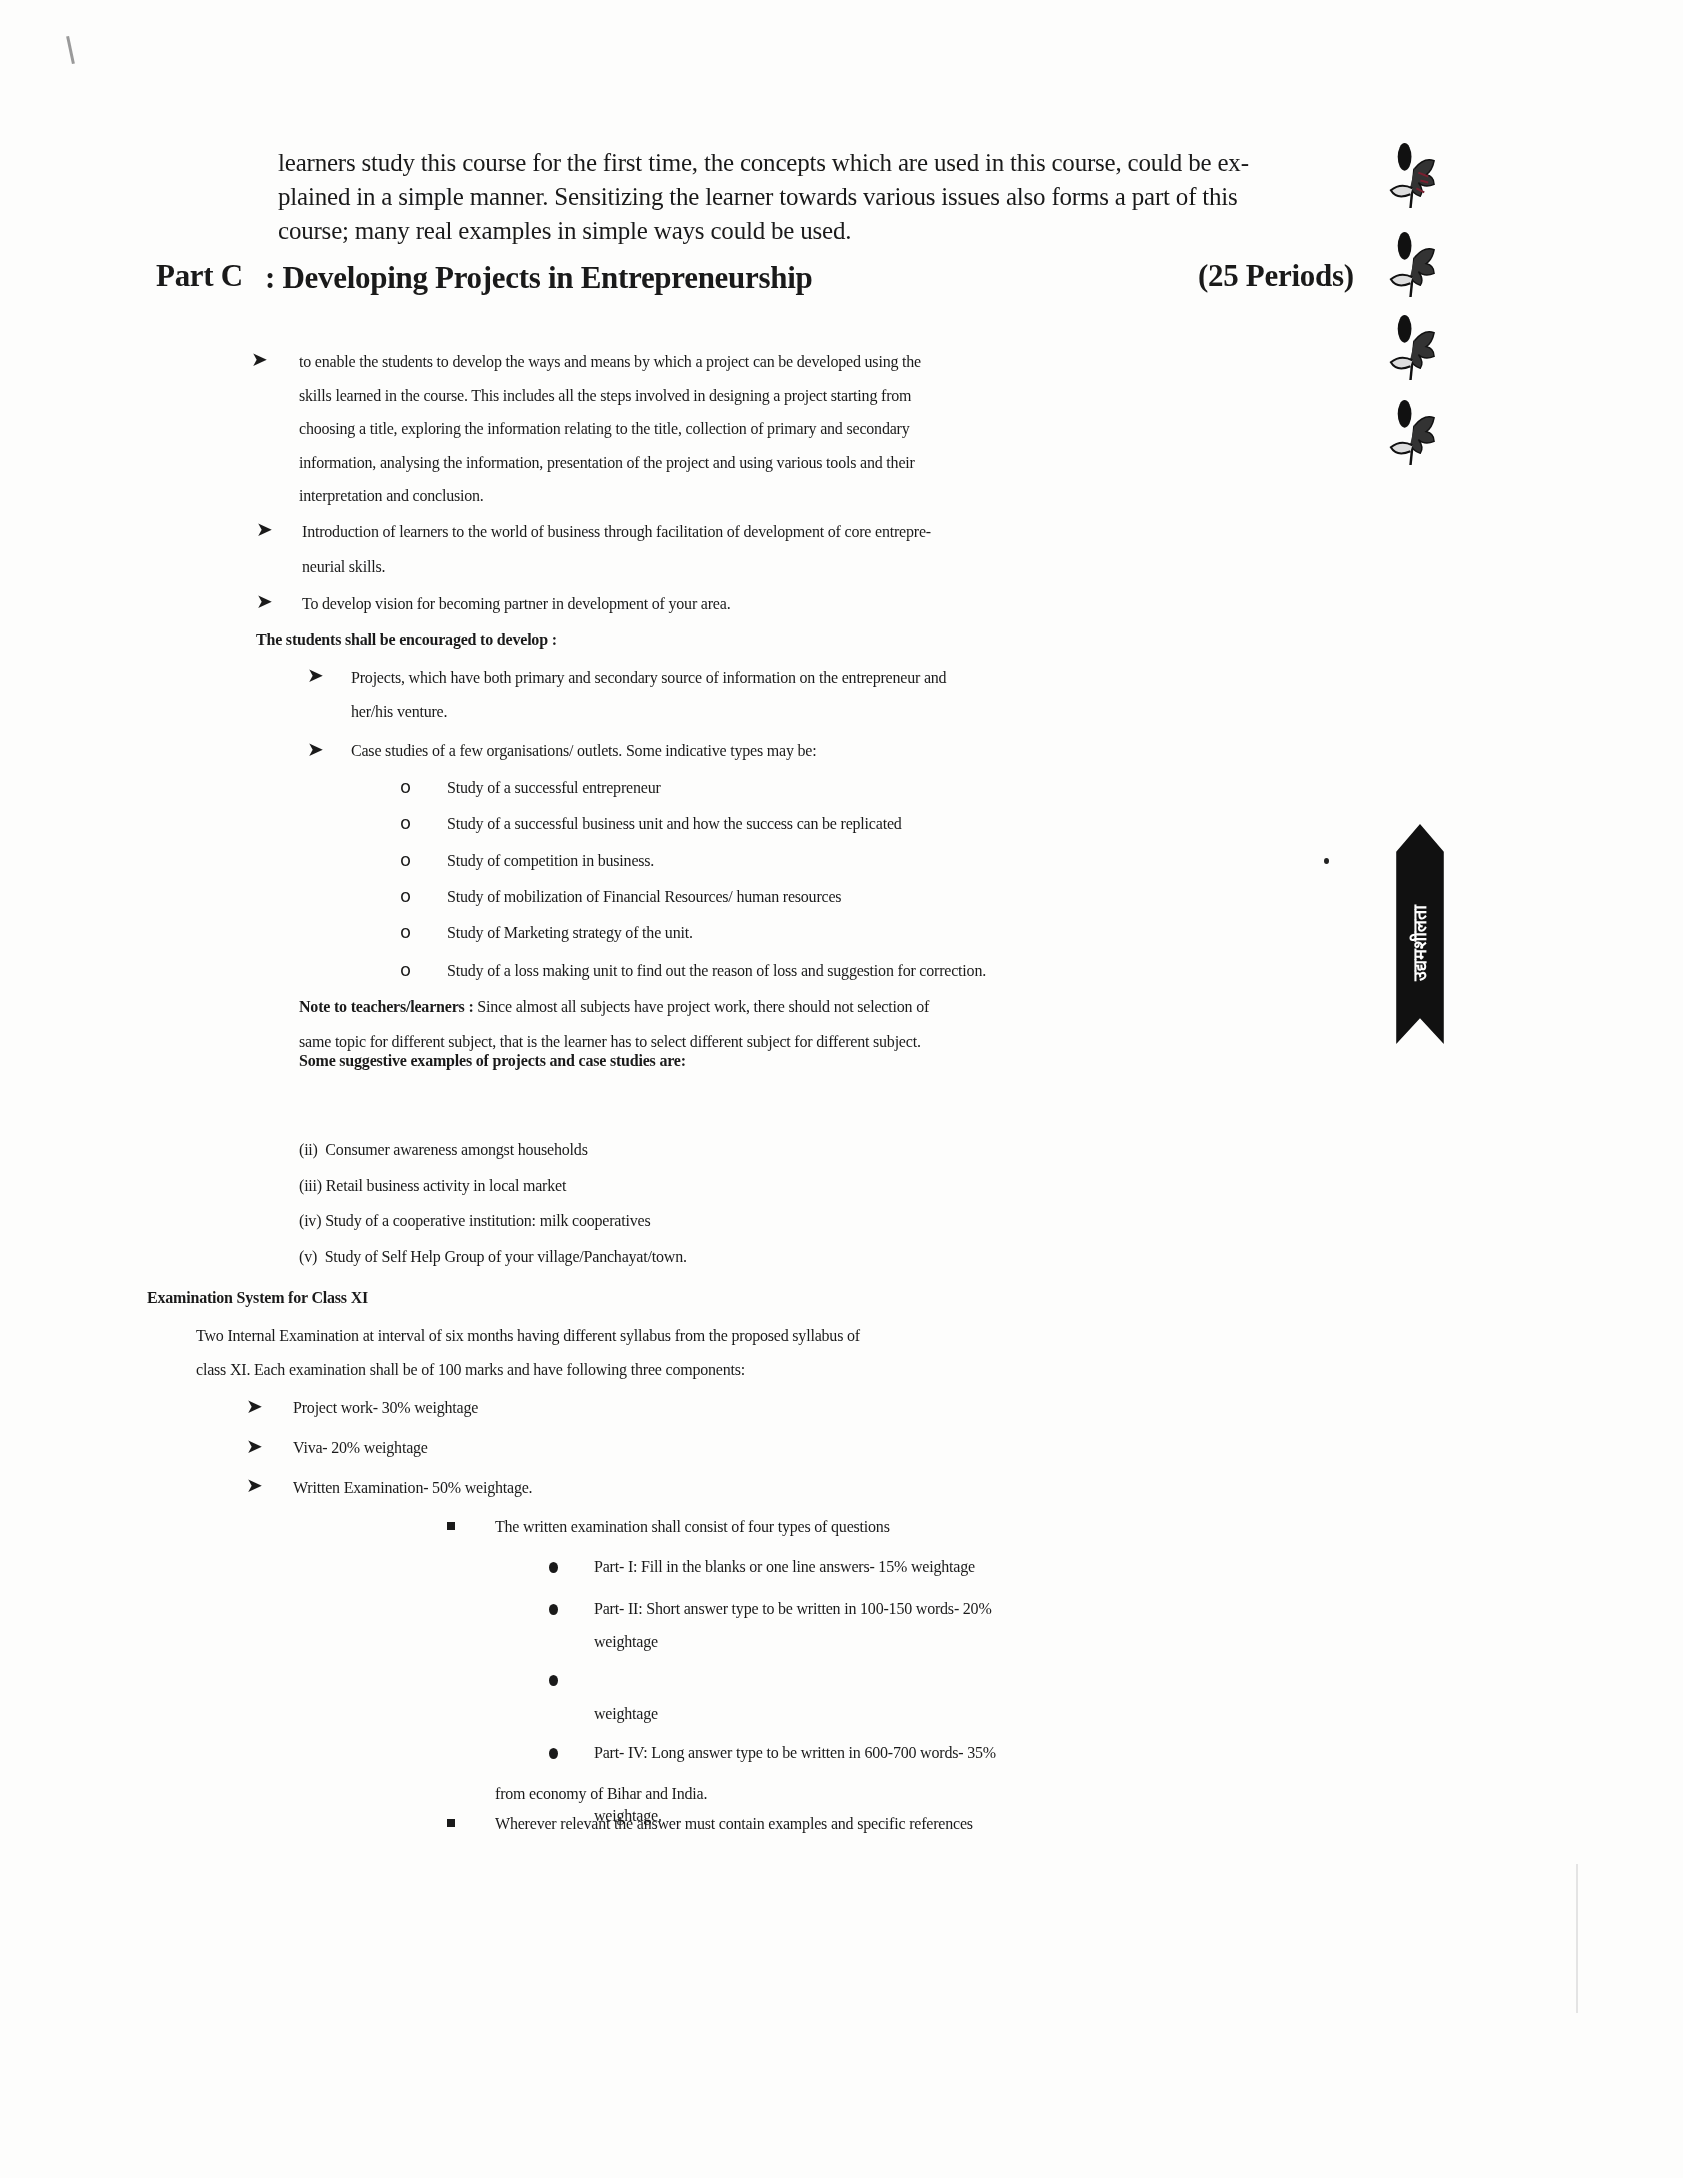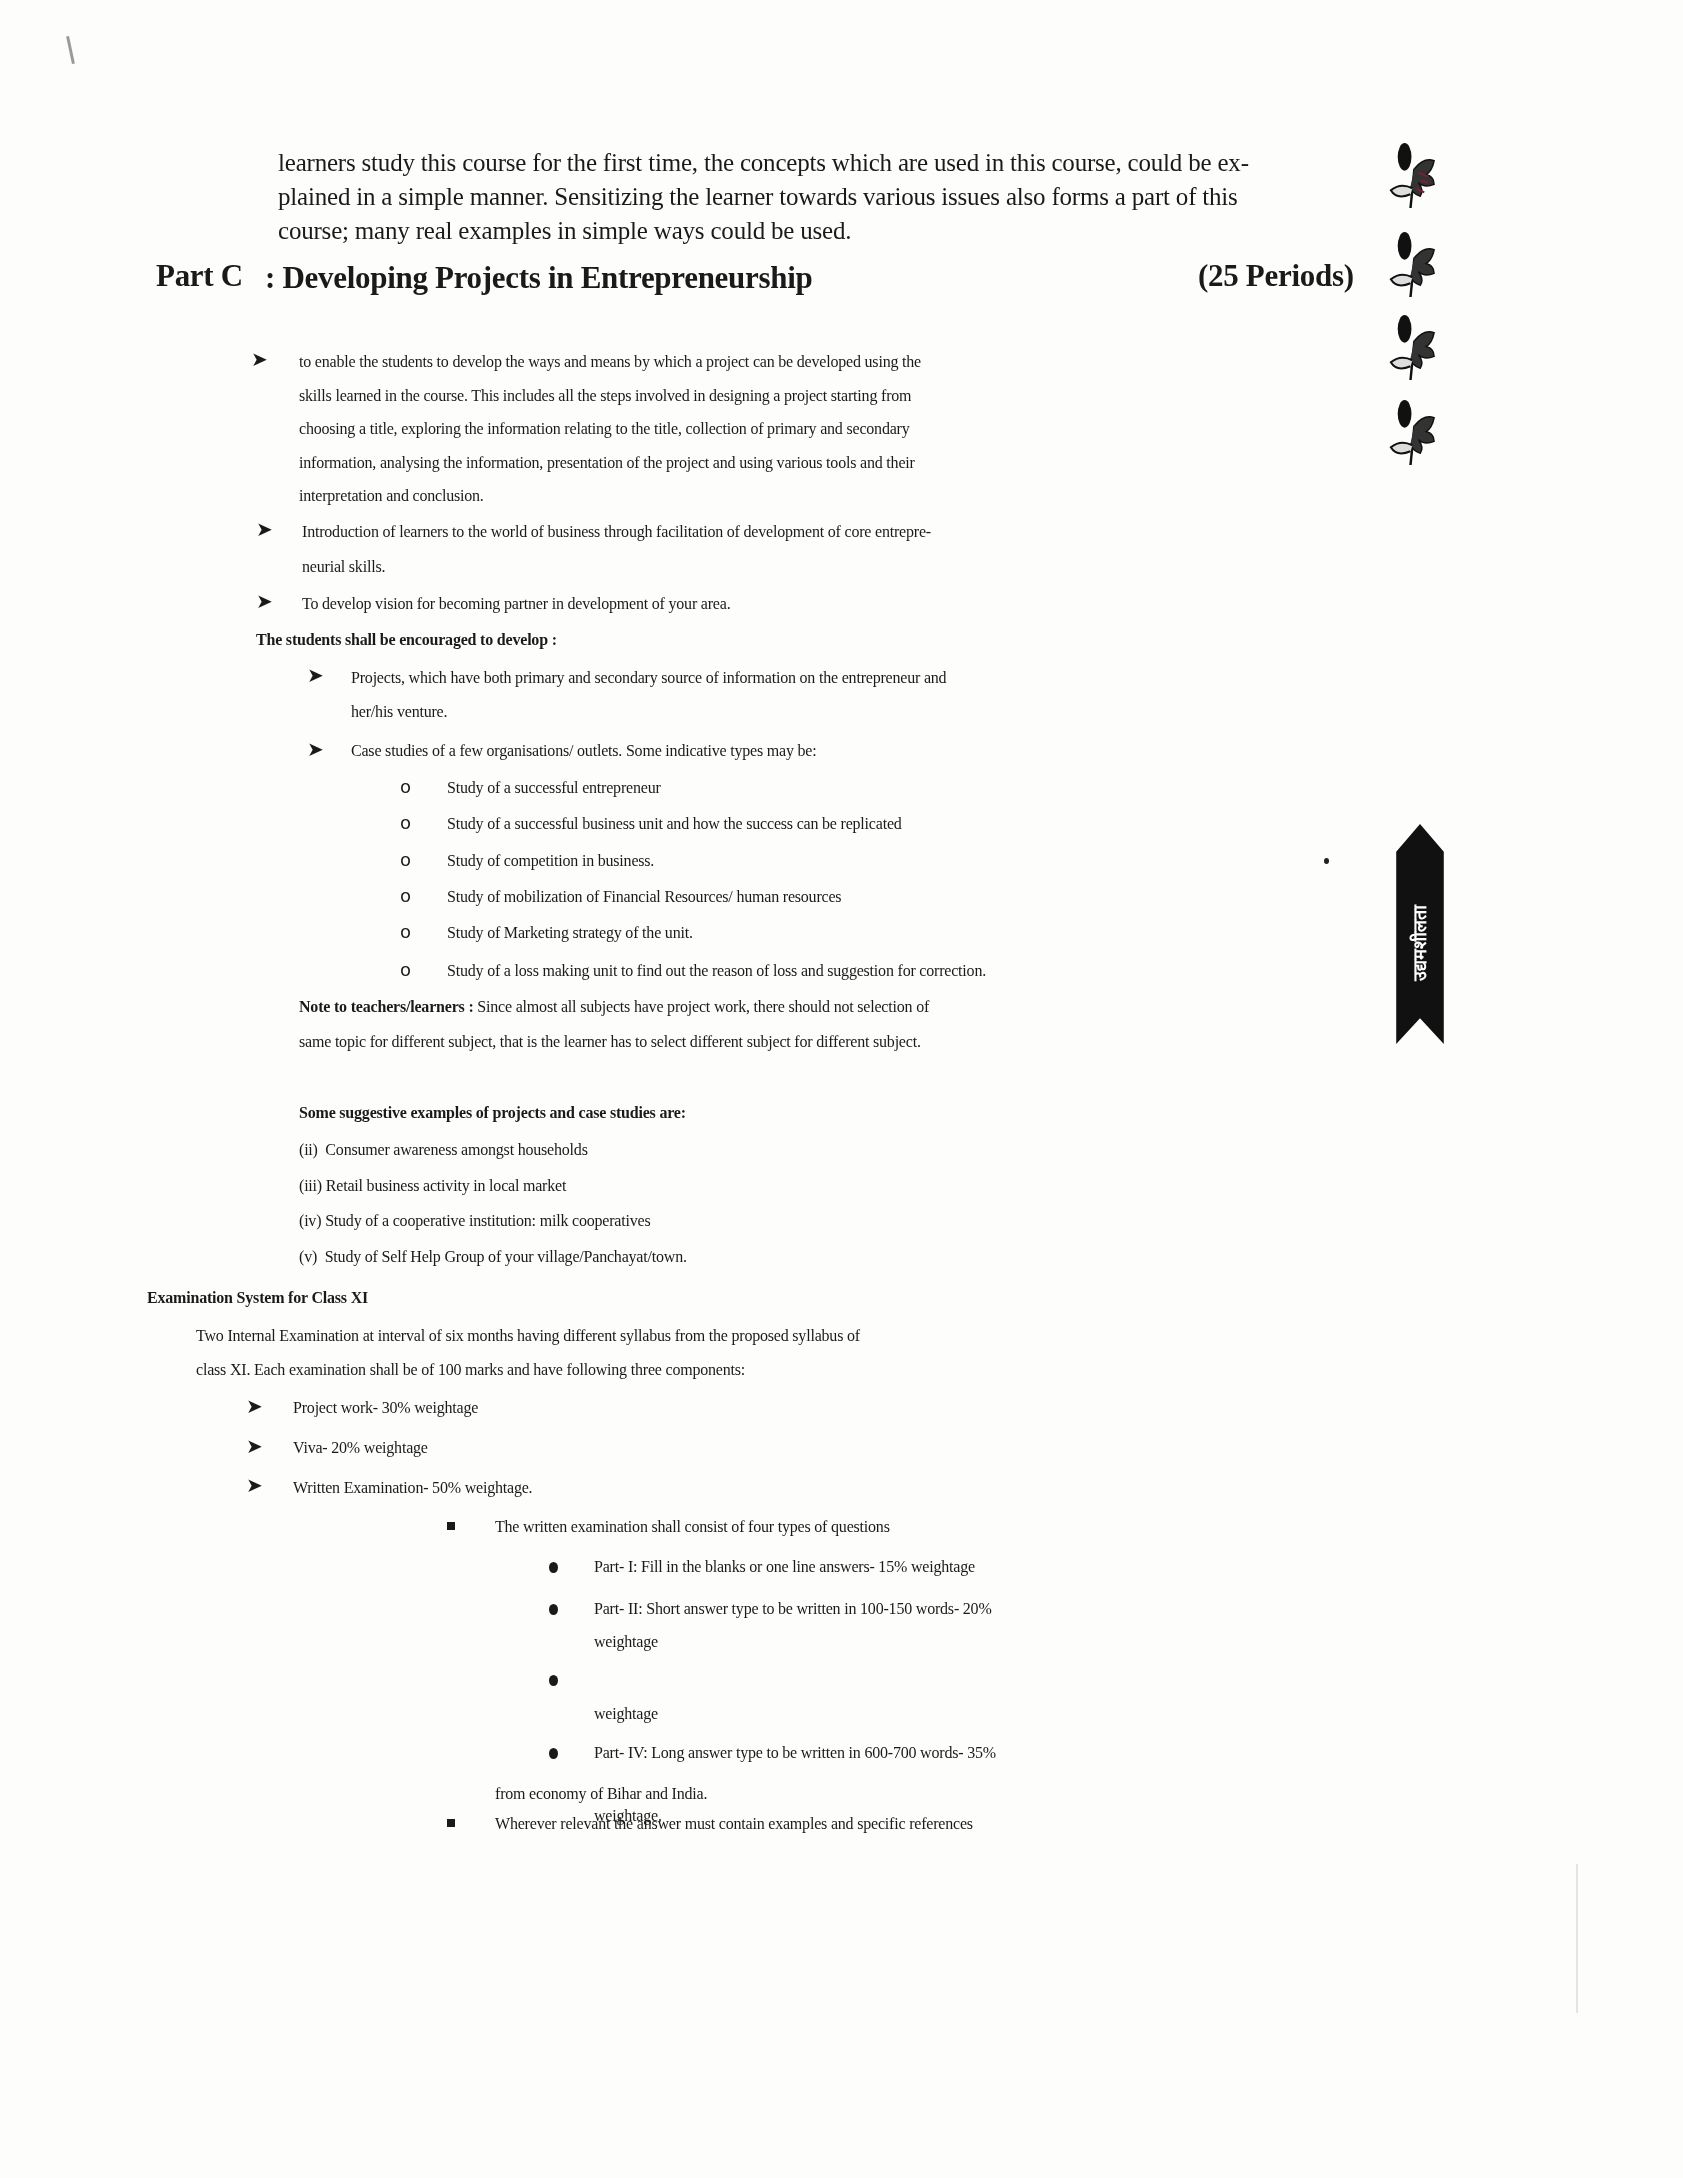--- a/index.html
+++ b/index.html
@@ -79,21 +79,21 @@
   <div class="abs t-sm" style="left:447px; top:884px;">Study of Marketing strategy of the unit.</div>
   <span class="bullet circ" style="left:400px; top:927px;">o</span>
   <div class="abs t-sm" style="left:447px; top:922px;">Study of a loss making unit to find out the reason of loss and suggestion for correction.</div>
 
   <div class="abs t-sm" style="left:299px; top:958px;">
     <span class="b">Note to teachers/learners :</span>
     <span>Since almost all subjects have project work, there should not selection of</span>
   </div>
   <div class="abs t-sm" style="left:299px; top:993px;">same topic for different subject, that is the learner has to select different subject for different subject.</div>
 
-  <div class="abs t-sm b" style="left:299px; top:1064px;">Some suggestive examples of projects and case studies are:</div>
+  <div class="abs t-sm b" style="left:299px; top:1012px;">Some suggestive examples of projects and case studies are:</div>
   <div class="abs t-sm" style="left:299px; top:1101px;">
     <span>(ii)</span>&nbsp;
     <span>Consumer awareness amongst households</span>
   </div>
   <div class="abs t-sm" style="left:299px; top:1137px;">
     <span>(iii)</span>
     <span>Retail business activity in local market</span>
   </div>
   <div class="abs t-sm" style="left:299px; top:1172px;">
     <span>(iv)</span>

